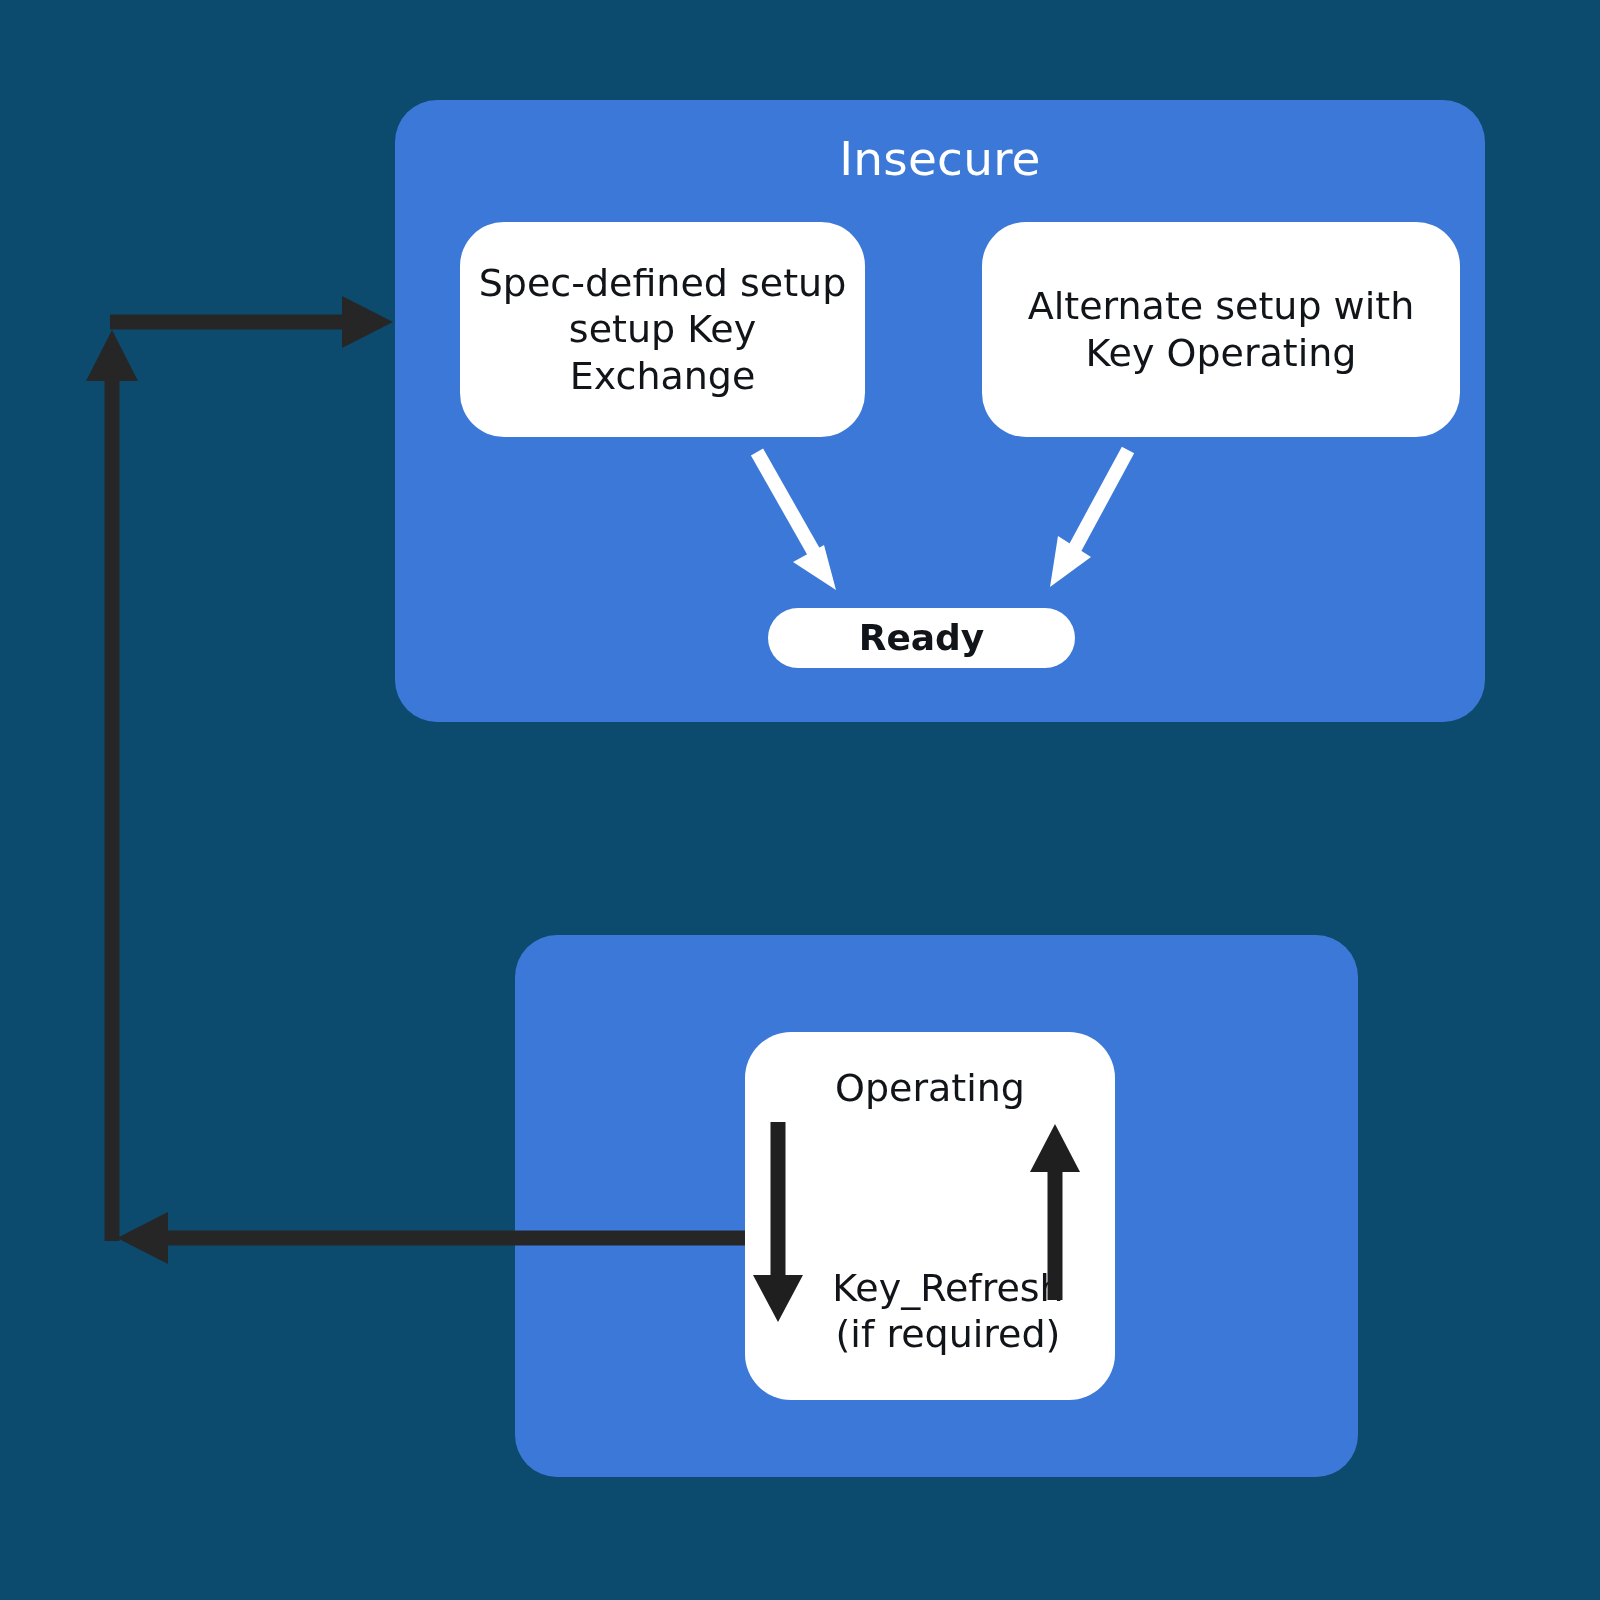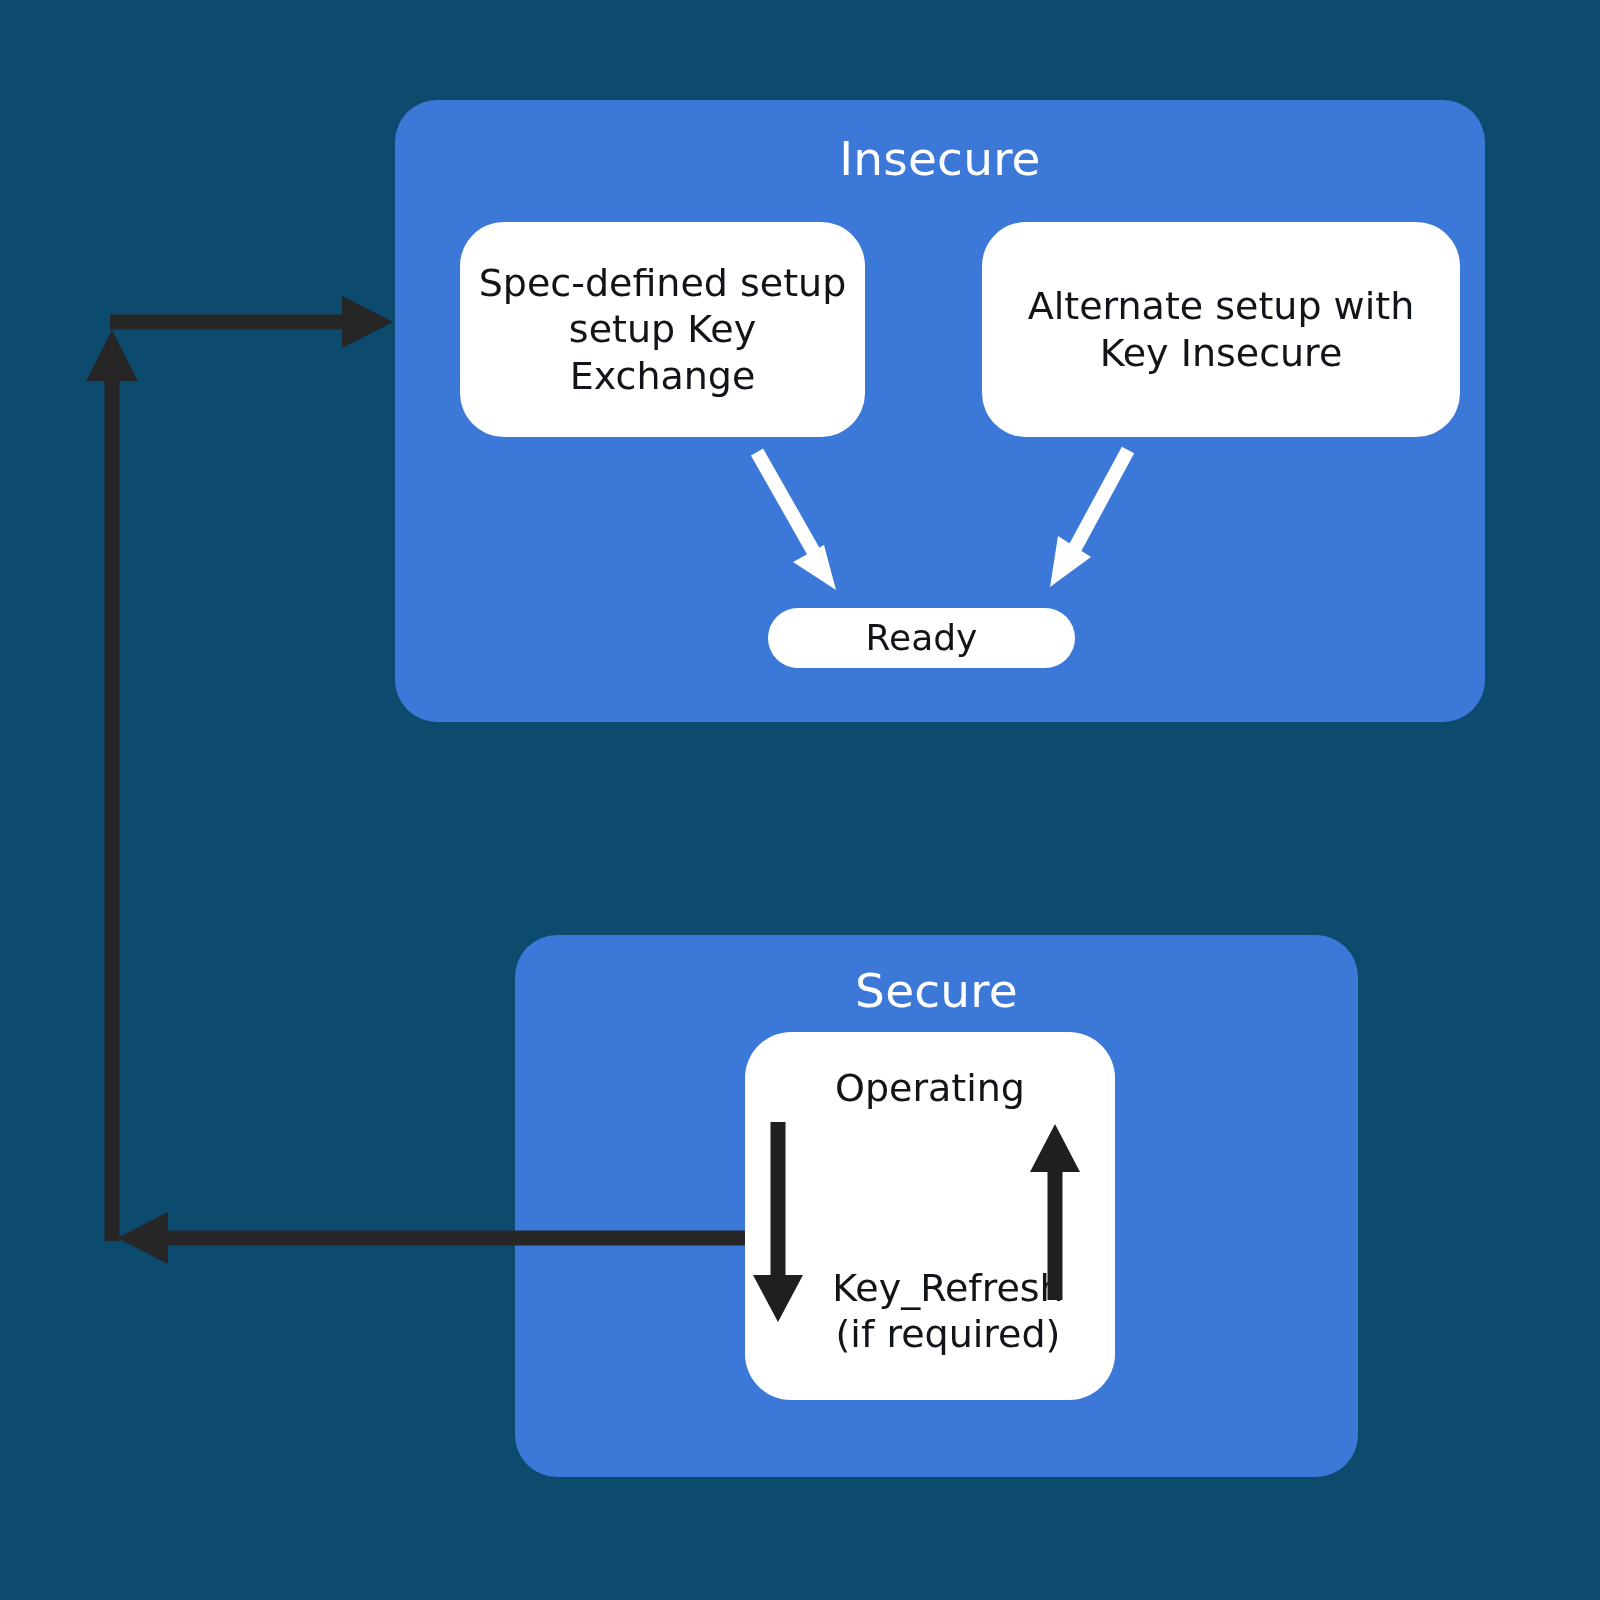--- a/index.html
+++ b/index.html
@@ -81,20 +81,21 @@
     width: 478px;
     height: 215px;
   }
   #node-ready {
     left: 373px;
     top: 508px;
     width: 307px;
     height: 60px;
     border-radius: 30px;
     font-size: 36px;
+    font-weight: bold;
   }
   #node-operating {
     left: 230px;
     top: 97px;
     width: 370px;
     height: 368px;
     border-radius: 46px;
     display: block;
     padding: 16px;
   }
@@ -137,32 +138,31 @@
     <div class="node" id="node-spec">
       <span>
         <span>Spec-defined setup</span><br>
         <span>setup Key Exchange</span>
       </span>
     </div>
 
     <div class="node" id="node-alternate">
       <span>
         <span>Alternate setup with</span><br>
-        <span>Key Insecure</span>
+        <span>Key Operating</span>
       </span>
     </div>
 
     <div class="node" id="node-ready">
       <span>Ready</span>
     </div>
   </div>
 
   <div class="group" id="group-secure">
 
-    <div class="group-title" id="secure-title">Secure</div>
 
     <div class="node" id="node-operating">
       <div class="op-label" id="op-operating-label">Operating</div>
       <div class="op-label" id="op-keyrefresh-label">
         <span>Key_Refresh</span><br>
         <span>(if required)</span>
       </div>
     </div>
   </div>
 

